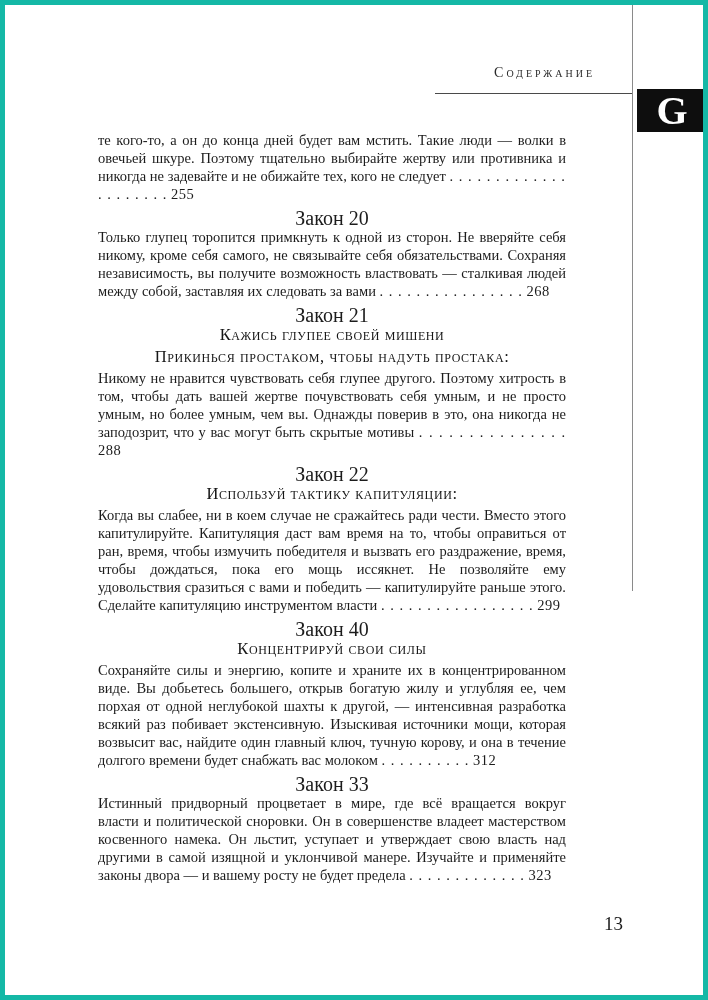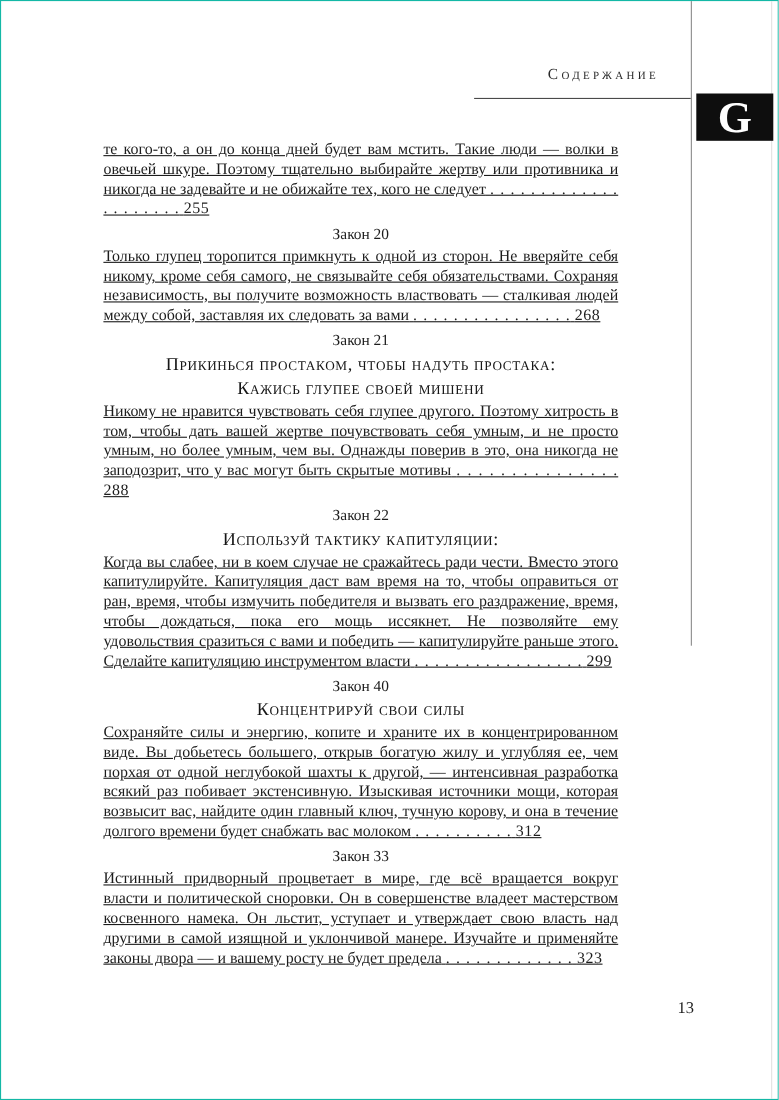--- a/index.html
+++ b/index.html
@@ -5,21 +5,21 @@
   html, body { margin: 0; padding: 0; background: #ffffff; }
   .page {
     position: relative;
     width: 708px;
     height: 1000px;
     background: #ffffff;
     font-family: "Liberation Serif", "DejaVu Serif", serif;
     color: #1c1c1c;
     overflow: hidden;
     box-sizing: border-box;
-    border: 1px solid #14b8a6;
+    border: 5px solid #14b8a6;
   }
   .running-head {
     position: absolute;
     top: 60px;
     right: 108px;
     font-size: 14px;
     letter-spacing: 3px;
     font-variant: small-caps;
     color: #2a2a2a;
   }
@@ -67,45 +67,45 @@
   }
   .content {
     position: absolute;
     top: 126px;
     left: 93px;
     width: 468px;
     font-size: 14.5px;
     line-height: 18px;
     text-align: justify;
   }
-  .content p { margin: 0; text-decoration: underline; }
+  .content p { margin: 0; }
   .law {
     text-align: center;
     margin-top: 6px;
     margin-bottom: 1px;
-    font-size: 14px;
+    font-size: 20px;
   }
   .law-title {
     text-align: center;
     font-variant: small-caps;
     font-size: 16.5px;
     line-height: 20px;
     letter-spacing: 0.6px;
     margin-bottom: 2px;
     color: #161616;
   }
   .dots { white-space: normal; letter-spacing: 1px; }
   .pg { letter-spacing: 0.5px; }
   .pagenum {
     position: absolute;
     top: 908px;
-    left: 600px;
+    left: 588px;
     width: 30px;
     text-align: right;
-    font-size: 15px;
+    font-size: 19px;
     color: #1c1c1c;
   }
 </style>
 </head>
 <body>
 
 <div class="page">
 
   <div class="running-head">Содержание</div>
   <div class="head-rule"></div>
@@ -128,22 +128,22 @@
       <div class="law">Закон 20</div>
       <p>
         <span>Только глупец торопится примкнуть к одной из сторон. Не вверяйте себя никому, кроме себя самого, не связывайте себя обязательствами. Сохраняя независимость, вы получите возможность властвовать — сталкивая людей между собой, заставляя их следовать за вами</span>
         <span class="dots">. . . . . . . . . . . . . . . .</span>
         <span class="pg">268</span>
       </p>
     </div>
 
     <div>
       <div class="law">Закон 21</div>
+      <div class="law-title">Кажись глупее своей мишени</div>
       <div class="law-title">Прикинься простаком, чтобы надуть простака:</div>
-      <div class="law-title">Кажись глупее своей мишени</div>
       <p>
         <span>Никому не нравится чувствовать себя глупее другого. Поэтому хитрость в том, чтобы дать вашей жертве почувствовать себя умным, и не просто умным, но более умным, чем вы. Однажды поверив в это, она никогда не заподозрит, что у вас могут быть скрытые мотивы</span>
         <span class="dots">. . . . . . . . . . . . . . .</span>
         <span class="pg">288</span>
       </p>
     </div>
 
     <div>
       <div class="law">Закон 22</div>
       <div class="law-title">Используй тактику капитуляции:</div>

